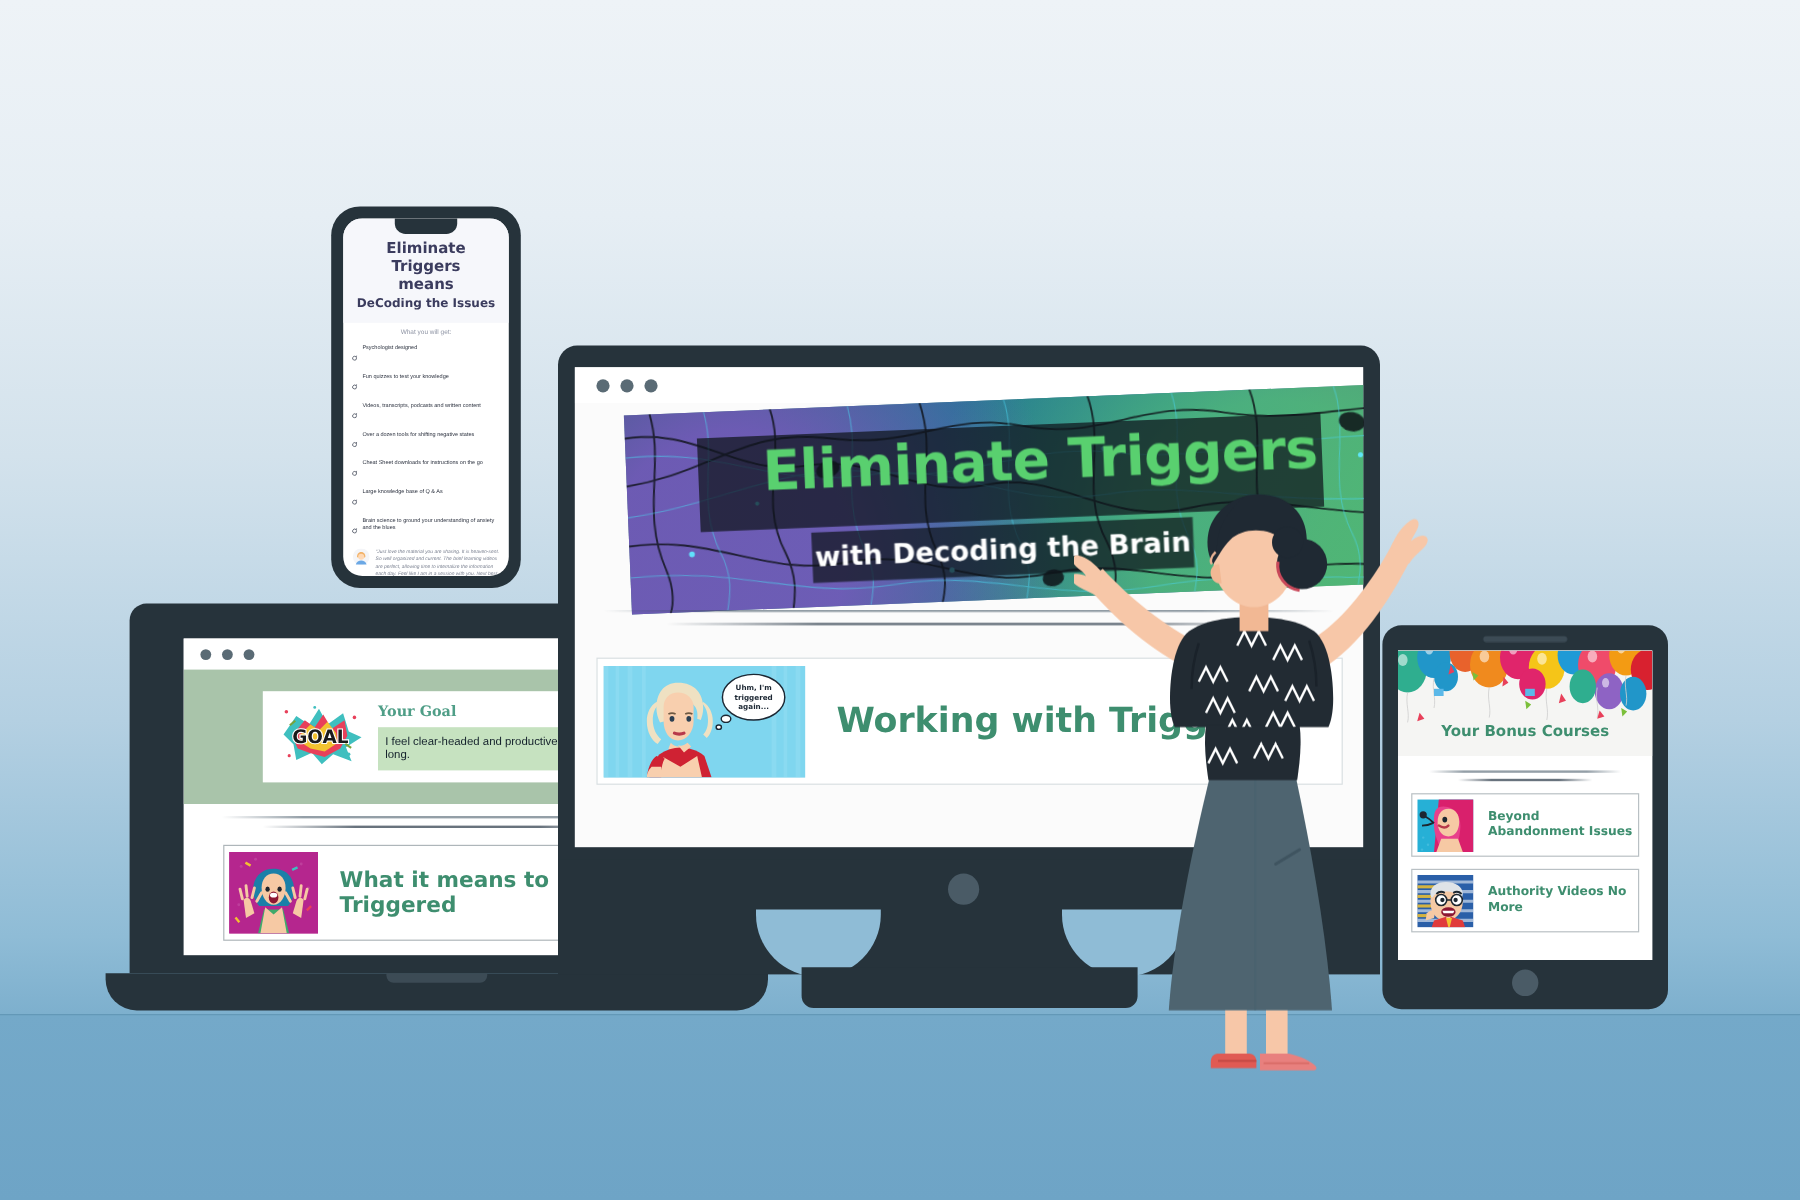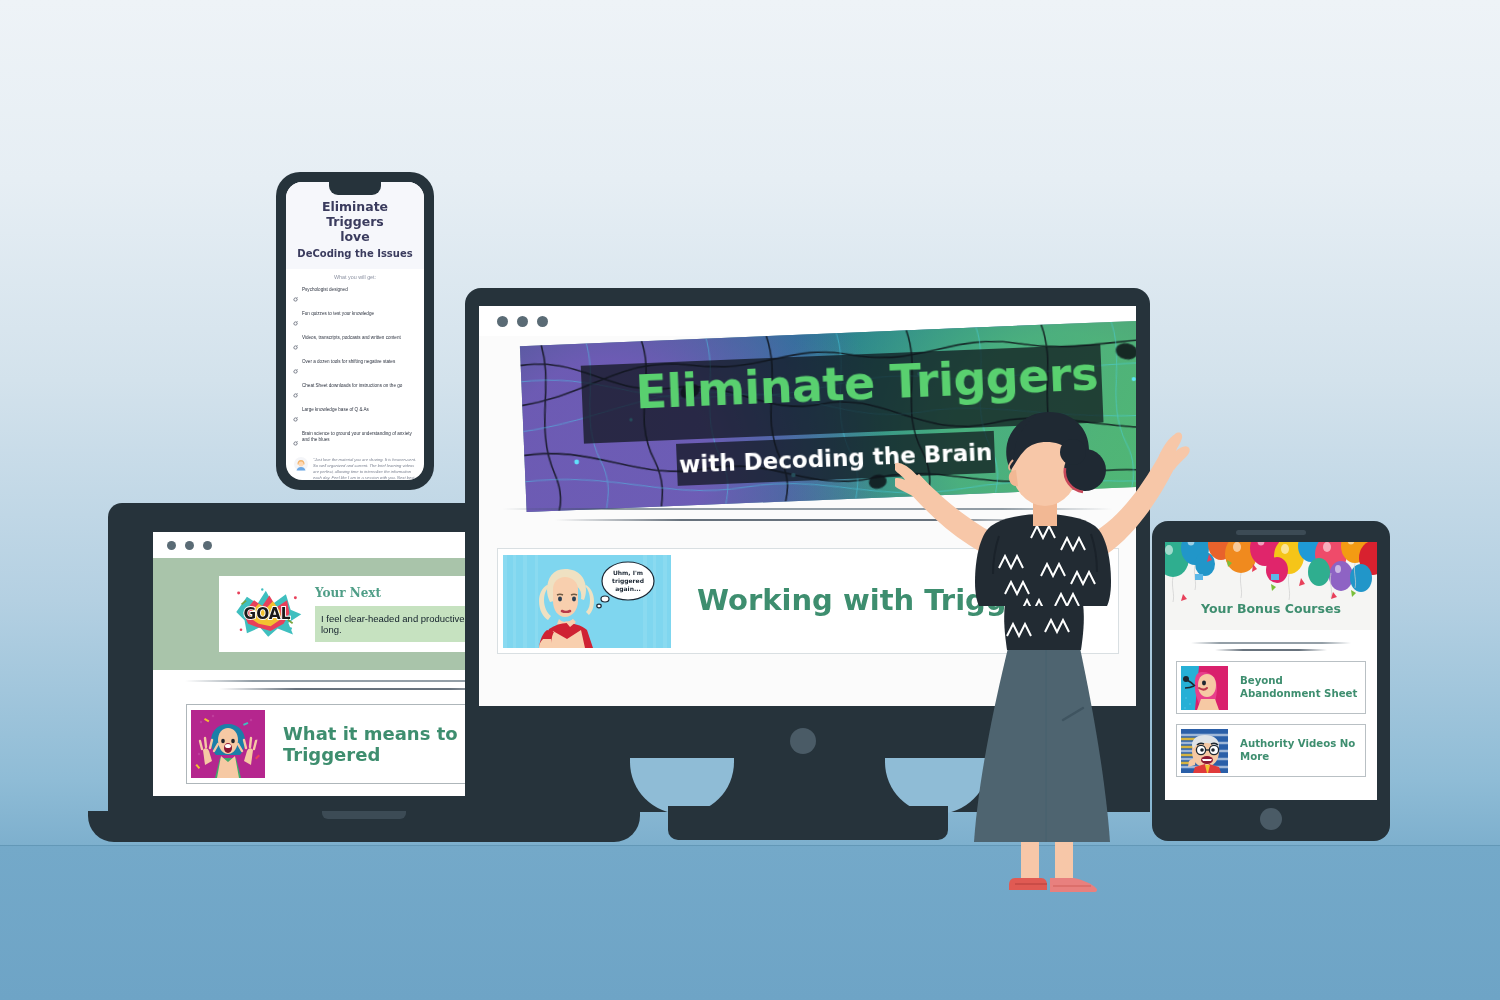--- a/index.html
+++ b/index.html
@@ -176,21 +176,21 @@
                   <circle cx="100" cy="72" r="2.3"></circle>
                   <circle cx="52" cy="6" r="2"></circle>
                 </g>
               <g fill="#7aa33a">
                   <rect x="96" y="56" width="10" height="3" transform="rotate(35 96 56)"></rect>
                   <rect x="16" y="30" width="10" height="3" transform="rotate(-40 16 30)"></rect>
                 </g>
             </svg>
           </div>
           <div class="goal-body">
-            <div class="goal-head">Your Next</div>
+            <div class="goal-head">Your Goal</div>
             <span class="goal-edit">
               <svg viewBox="0 0 16 16" width="12" height="12" fill="none" stroke="#5ecfb0" stroke-width="1.6" aria-hidden="true">
                 <path d="M13 9v4.5a1 1 0 0 1-1 1H2.5a1 1 0 0 1-1-1V4a1 1 0 0 1 1-1H7"></path>
                 <path d="M10 1.6h4.4V6"></path>
                   <path d="M14.4 1.6 7.4 8.6"></path>
               </svg>
             </span>
             <div class="goal-text">I feel clear-headed and productive all day long.</div>
           </div>
         </div>
@@ -249,21 +249,21 @@
     </div>
   </div>
   <div id="lap-base"></div>
   <div id="lap-notch"></div>
 
   <div id="phone">
     <div class="ph-bezel"></div>
     <div class="ph-screen">
       <div class="ph-head">
         <div class="ph-t1">Eliminate Triggers</div>
-        <div class="ph-t1">love</div>
+        <div class="ph-t1">means</div>
         <div class="ph-t2">DeCoding the Issues</div>
       </div>
       <div class="ph-sub">What you will get:</div>
       <div class="ph-list" id="phone-features">
           <div class="ph-li">
             <span class="bl"><svg viewBox="0 0 12 12" width="5" height="5" fill="none" stroke="#4a5160" stroke-width="1.6" stroke-linecap="round">
                 <path d="M10 6a4 4 0 1 1-1.6-3.2"></path>
                 <path d="M10.4 1.4 8.6 2.9 10.2 4.4"></path>
               </svg></span>
             <span class="tx">Psychologist designed</span>
@@ -522,21 +522,21 @@
             </g>
             <circle cx="5" cy="13" r="3" fill="#1d2730"></circle>
             <path d="M20 33h14l4 11H16z" fill="#f6c9a4"></path>
             <g opacity=".3" fill="#7fd6ef">
                 <circle cx="5" cy="32" r="1"></circle>
                 <circle cx="9" cy="38" r="1"></circle>
                 <circle cx="4" cy="42" r="1"></circle>
               </g>
           </svg>
         </div>
-        <div class="tt">Beyond Abandonment Sheet</div>
+        <div class="tt">Beyond Abandonment Issues</div>
       </div>
 
       <div class="tb-card">
         <div class="th">
           <svg viewBox="0 0 47 44" width="47" height="44" aria-hidden="true">
             <rect width="47" height="44" fill="#2a5fa8"></rect>
             <g stroke="#ffffff" stroke-width="2.6" opacity=".55">
               <path d="M0 6h47"></path>
                 <path d="M0 14h47"></path>
                 <path d="M0 22h47"></path>

